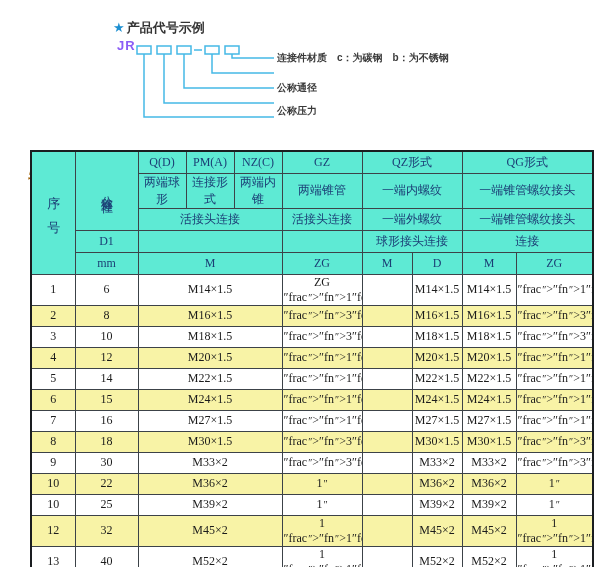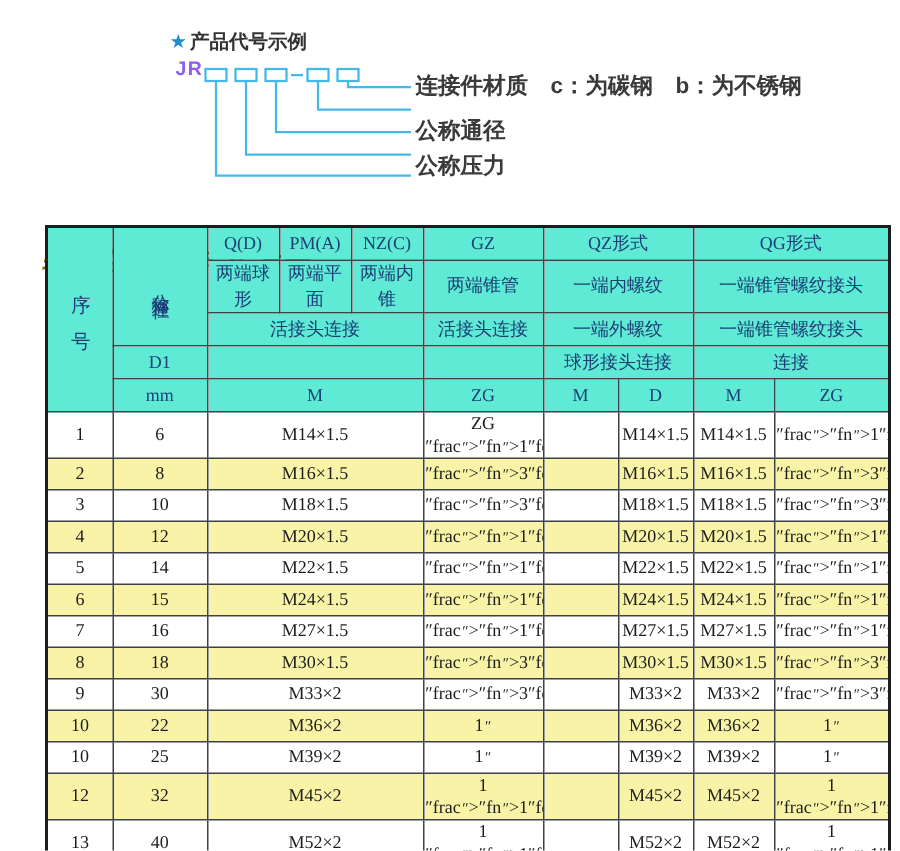--- a/index.html
+++ b/index.html
@@ -3,21 +3,21 @@
 <meta charset="utf-8">
 <style>
   html,body{margin:0;padding:0;}
   .page{position:relative;width:600px;height:567px;background:#ffffff;overflow:hidden;
         font-family:"Liberation Sans","DejaVu Sans",sans-serif;}
   
   .dg-svg{position:absolute;left:0;top:0;}
   .dg-title{position:absolute;left:113px;top:19px;font-size:13px;font-weight:bold;color:#333;white-space:nowrap;text-align:right;}
   .dg-title .star{color:#1d8fd1;margin-right:2px;}
   .dg-code{position:absolute;left:117px;top:38px;font-size:13px;font-weight:bold;color:#8b5cf6;letter-spacing:1px;}
-  .dg-label{position:absolute;left:277px;font-size:15px;font-weight:bold;color:#3a3a3a;white-space:nowrap;line-height:14px;}
+  .dg-label{position:absolute;left:277px;font-size:10px;font-weight:bold;color:#3a3a3a;white-space:nowrap;line-height:14px;}
   
   .tbl-title{position:absolute;left:28px;top:125px;font-size:18px;font-weight:bold;font-style:italic;
              color:#a16207;font-family:"Liberation Serif","DejaVu Serif",serif;letter-spacing:2px;margin-top:36px;}
   
   table.ref{position:absolute;left:30px;top:150px;width:562px;border-collapse:collapse;table-layout:fixed;
             font-family:"Liberation Serif","DejaVu Serif",serif;border:2px solid #1a1d20;}
   .ref th,.ref td{border:1px solid #3c4248;padding:0 1px;text-align:center;vertical-align:middle;overflow:hidden;}
   .ref thead th{background:#5eead4;color:#1b3e75;font-weight:normal;font-size:12px;}
   .ref thead tr{height:22px;}
   .ref tbody tr{height:21px;}
@@ -78,21 +78,21 @@
         <th rowspan="3"><span class="vtext vt-dn">公称通径</span></th>
         <th>Q(D)</th>
         <th>PM(A)</th>
         <th>NZ(C)</th>
         <th>GZ</th>
         <th colspan="2">QZ形式</th>
         <th colspan="2">QG形式</th>
       </tr>
       <tr>
         <th>两端球形</th>
-        <th>两端平面</th>
+        <th>连接形式</th>
         <th>两端内锥</th>
         <th>两端锥管</th>
         <th colspan="2">一端内螺纹</th>
         <th colspan="2">一端锥管螺纹接头</th>
       </tr>
       <tr>
         <th colspan="3">活接头连接</th>
         <th>活接头连接</th>
         <th colspan="2">一端外螺纹</th>
         <th colspan="2">一端锥管螺纹接头</th>

